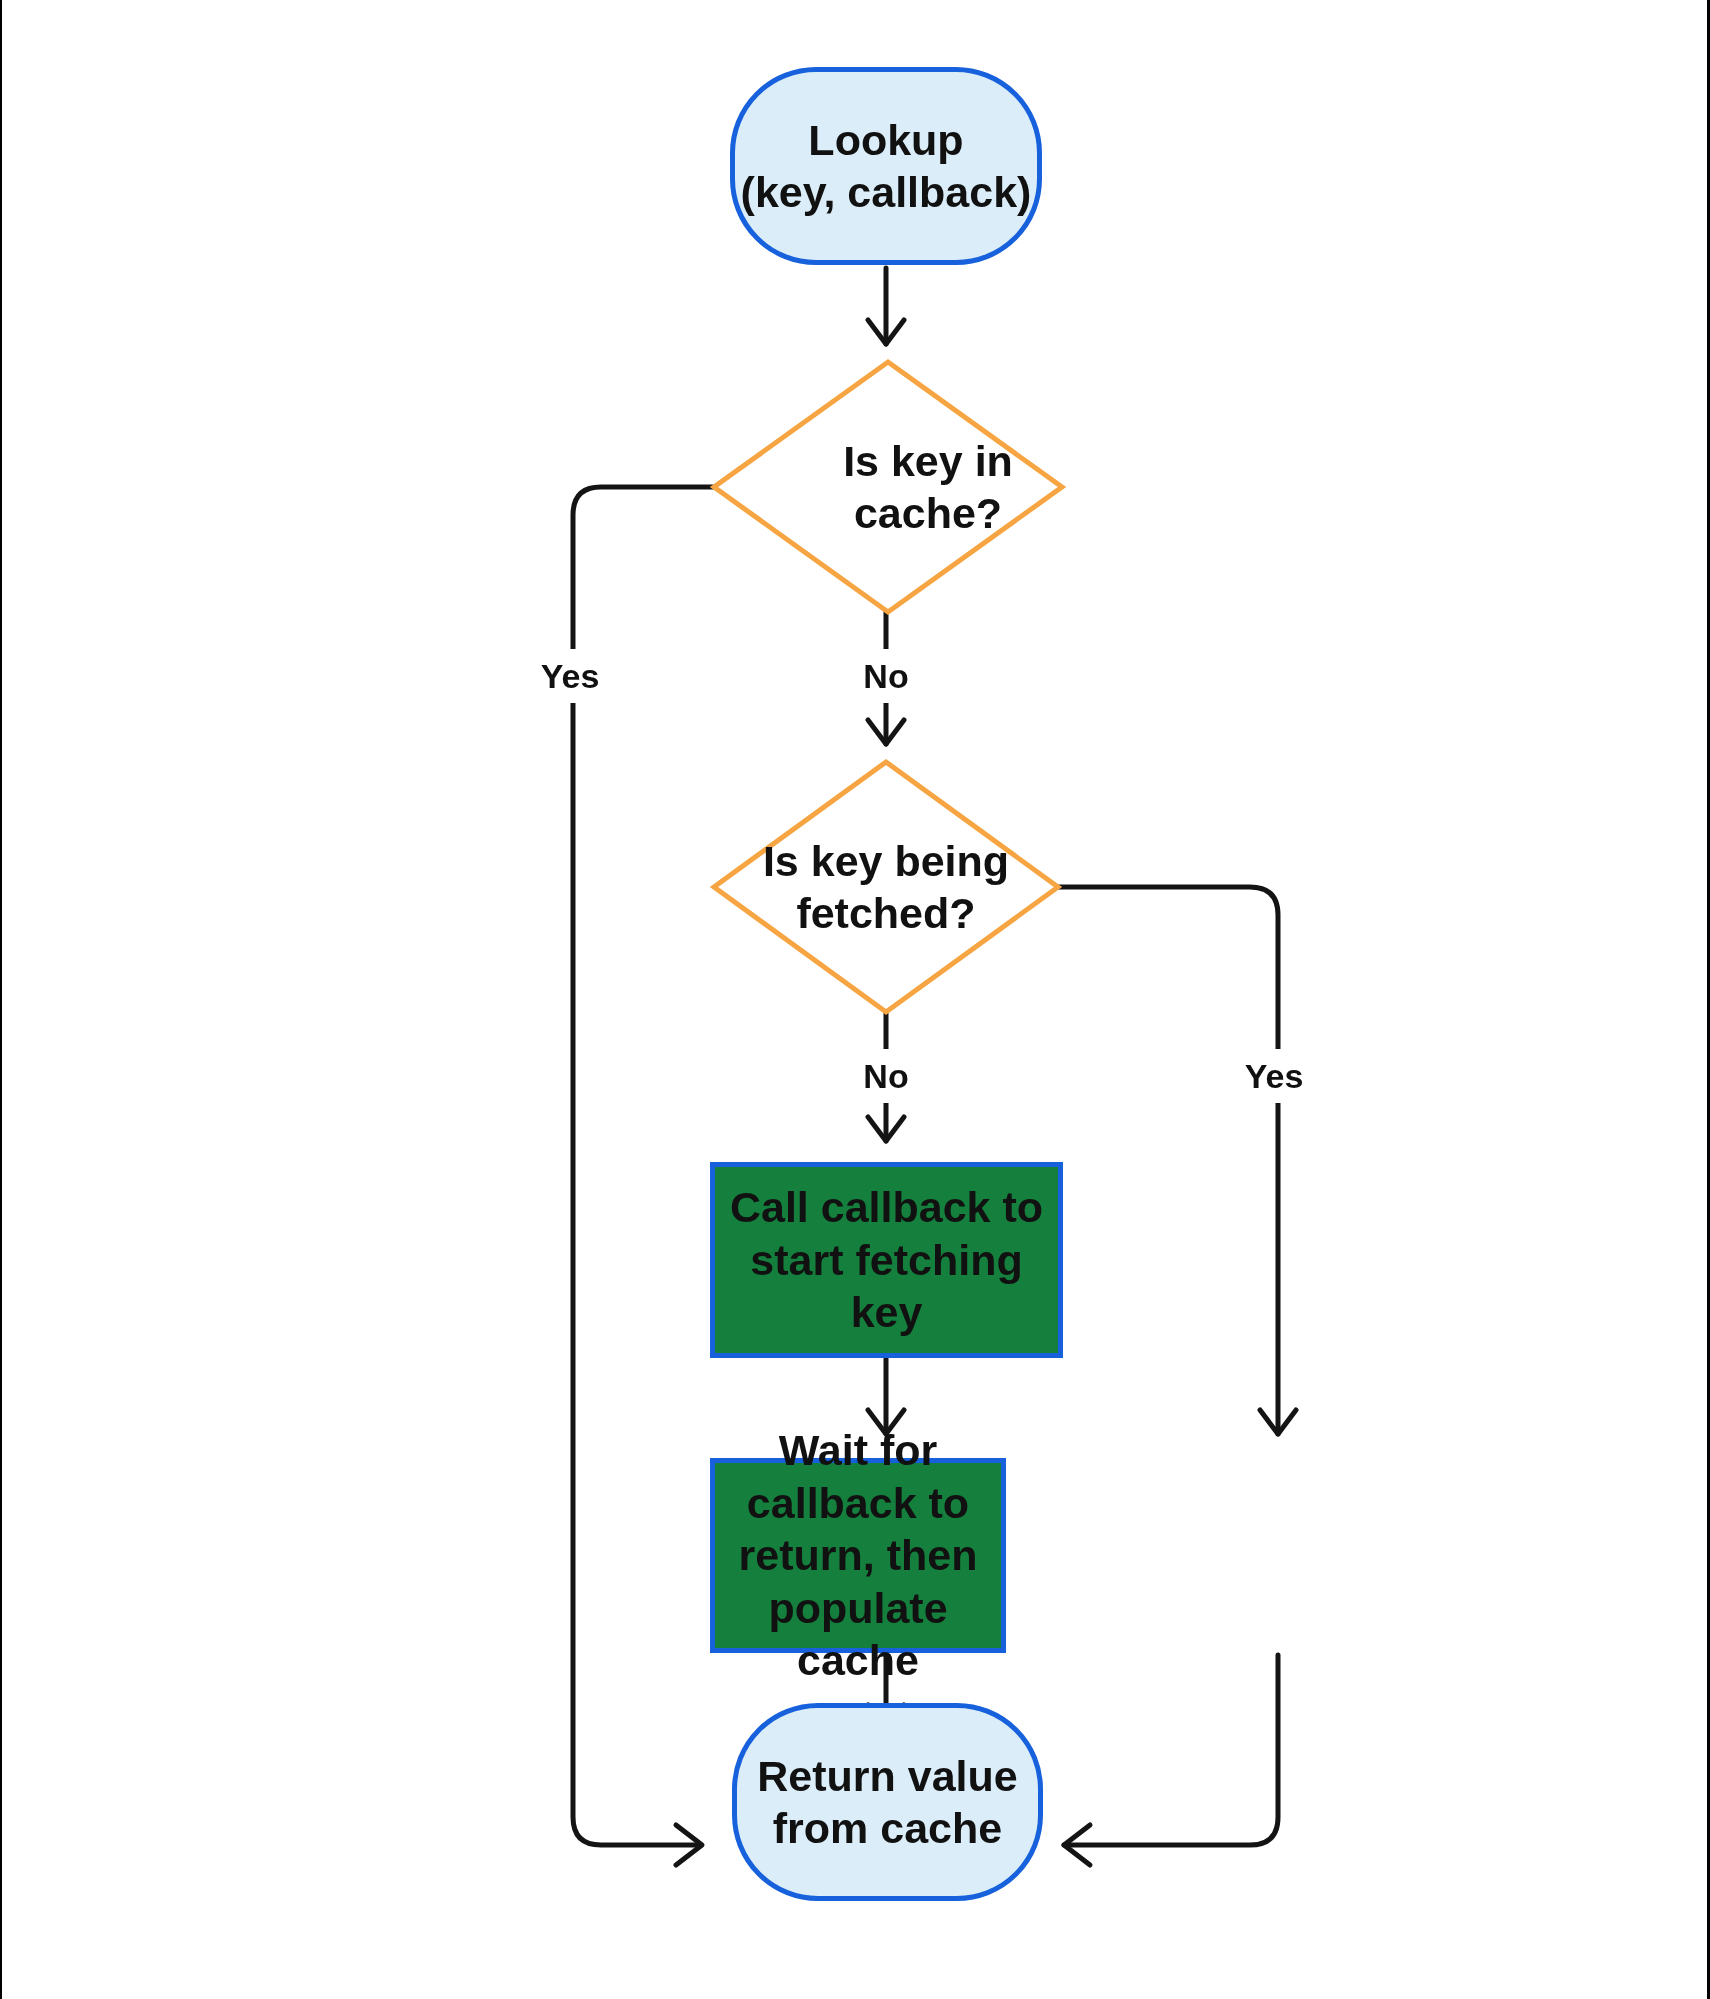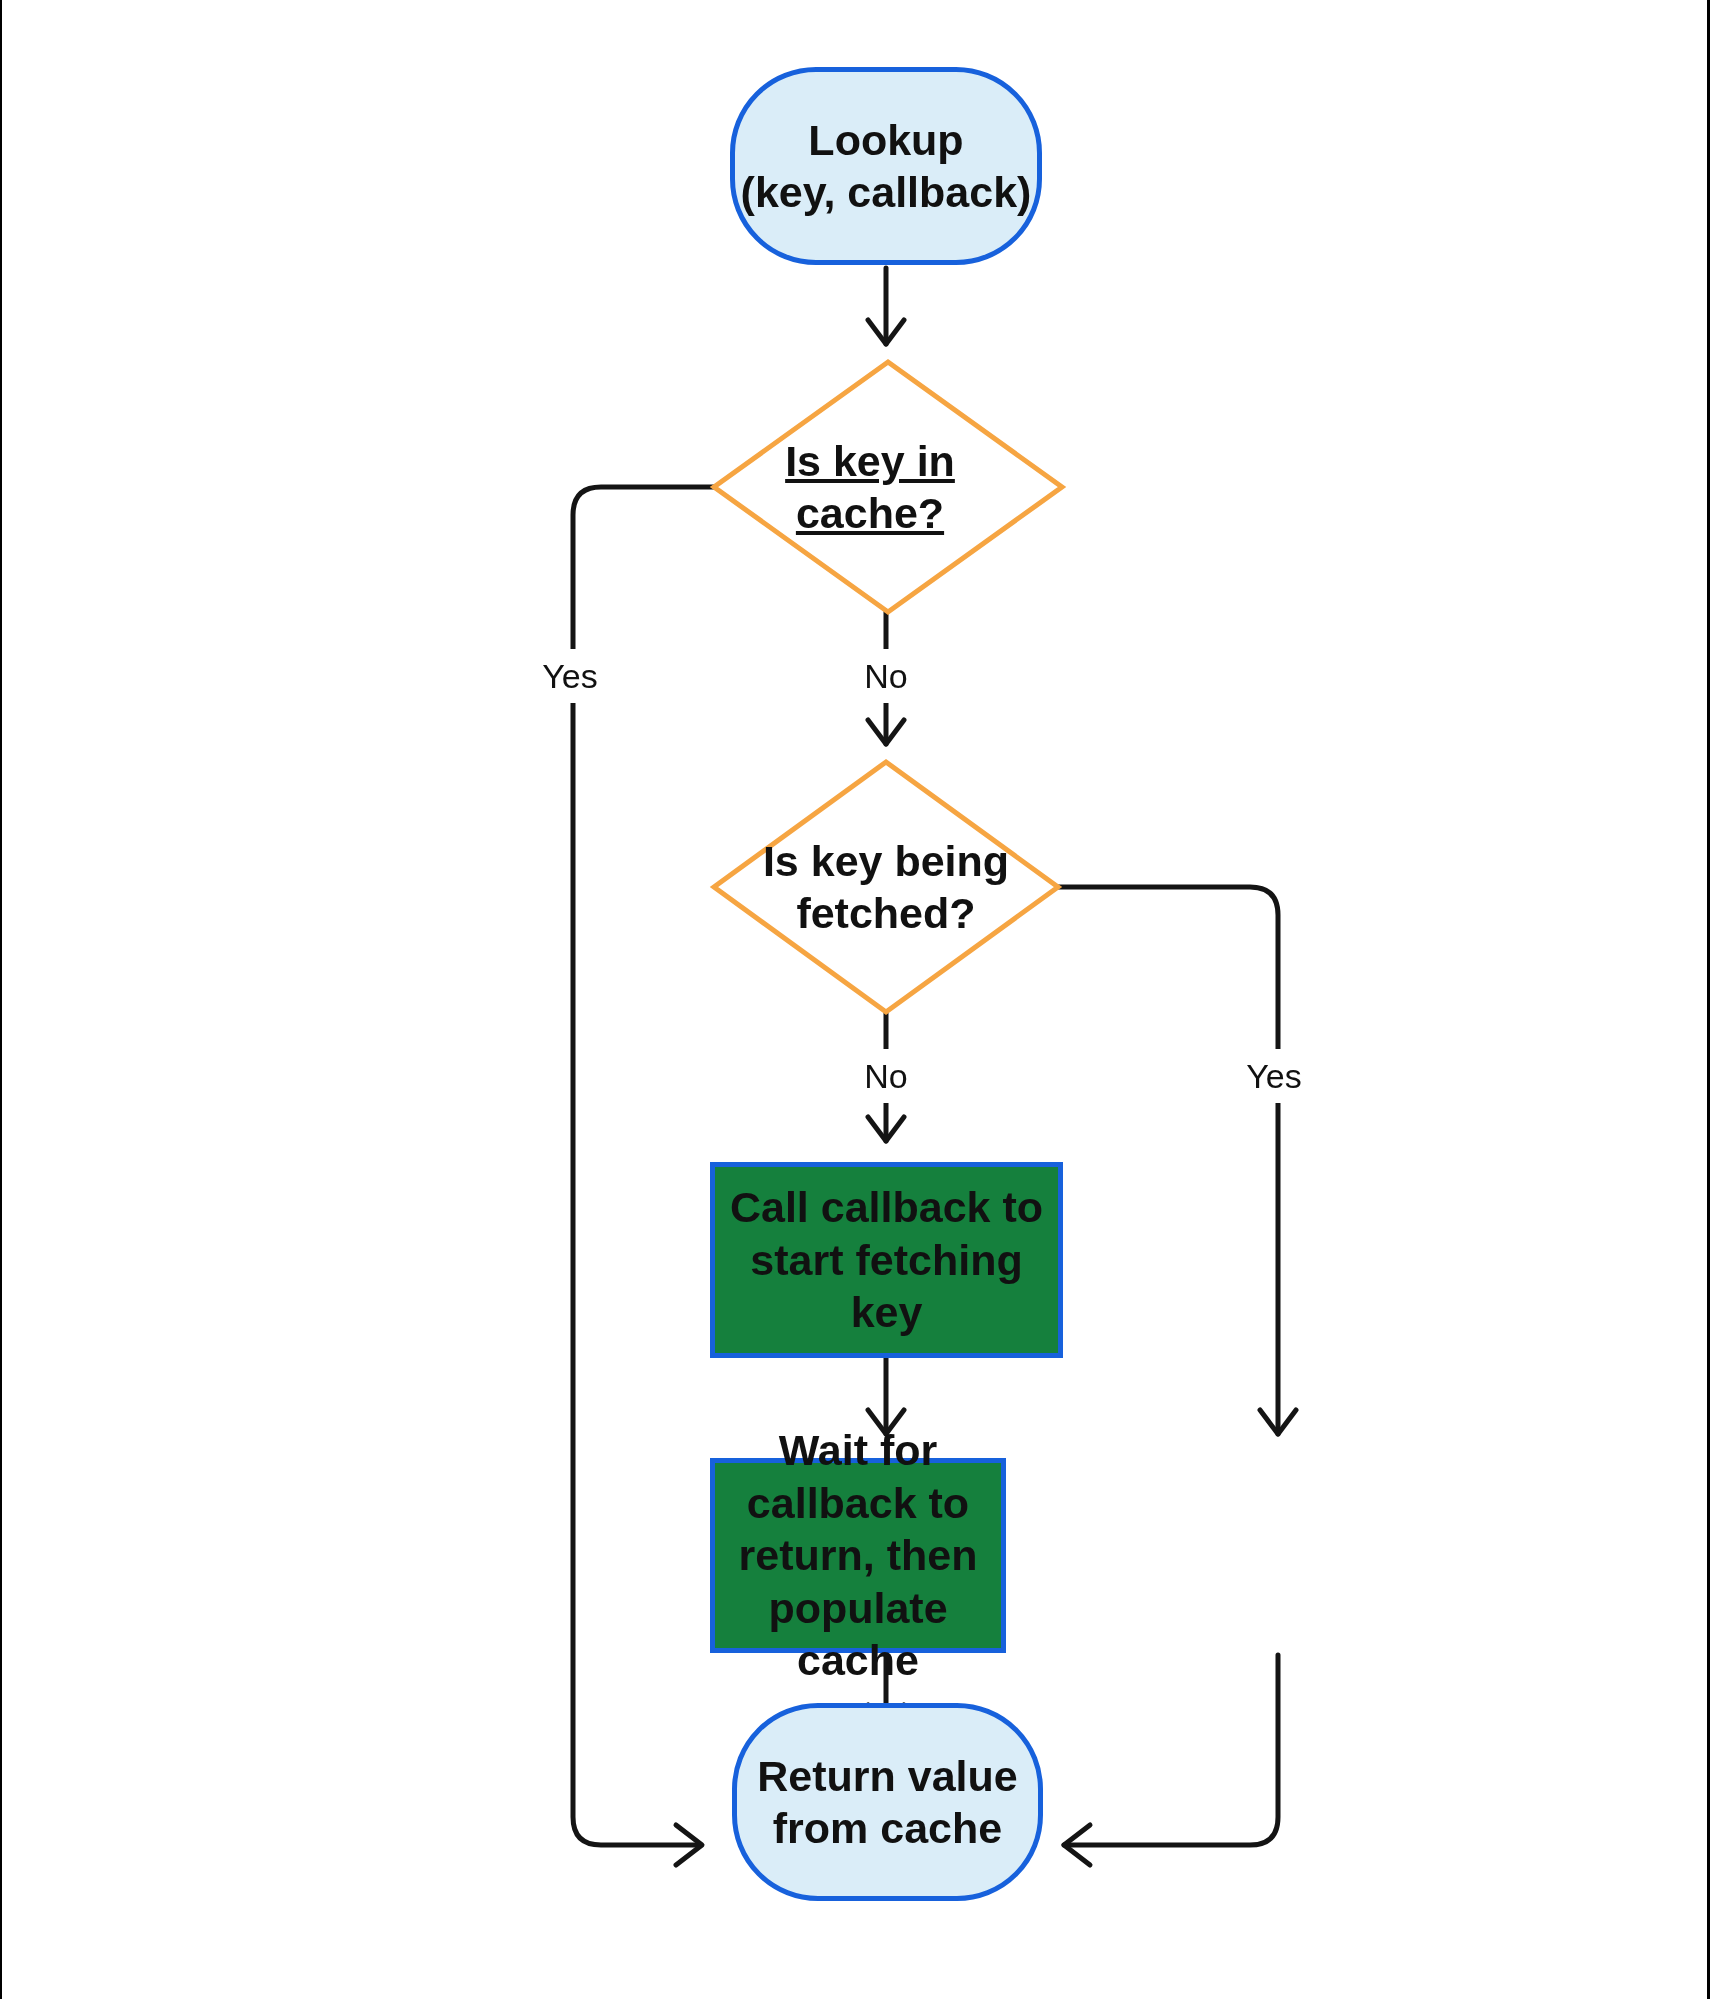--- a/index.html
+++ b/index.html
@@ -53,21 +53,21 @@
     border: 5px solid var(--node-border, #1761dc);
   }
   .label { white-space: pre-line; }
 
   .edge-label {
     position: absolute;
     transform: translate(-50%, -50%);
     z-index: 3;
     background: #ffffff;
     padding: 10px 8px;
-    font-weight: 400;
+    font-weight: 700;
     font-size: 34px;
     line-height: 1;
   }
 </style>
 </head>
 <body>
 
 <div class="canvas">
 
   <div class="frame-line frame-left"></div>
@@ -101,21 +101,21 @@
 
     <path class="decision-shape" d="M 888 362 L 1062 487 L 888 612 L 714 487 Z"></path>
     <path class="decision-shape" d="M 886 762 L 1058 887 L 886 1012 L 714 887 Z"></path>
   </svg>
 
   <div class="node terminator" style="left:730px; top:67px; width:312px; height:198px;">
     <div class="label">Lookup
 (key, callback)</div>
   </div>
 
-  <div class="decision-label" style="left:696px; top:362px; width:348px; height:250px;text-decoration:underline;">
+  <div class="decision-label" style="left:754px; top:362px; width:348px; height:250px;">
     <div class="label">Is key in
 cache?</div>
   </div>
 
   <div class="decision-label" style="left:714px; top:762px; width:344px; height:250px;">
     <div class="label">Is key being
 fetched?</div>
   </div>
 
   <div class="node process" style="left:710px; top:1162px; width:353px; height:196px;">

